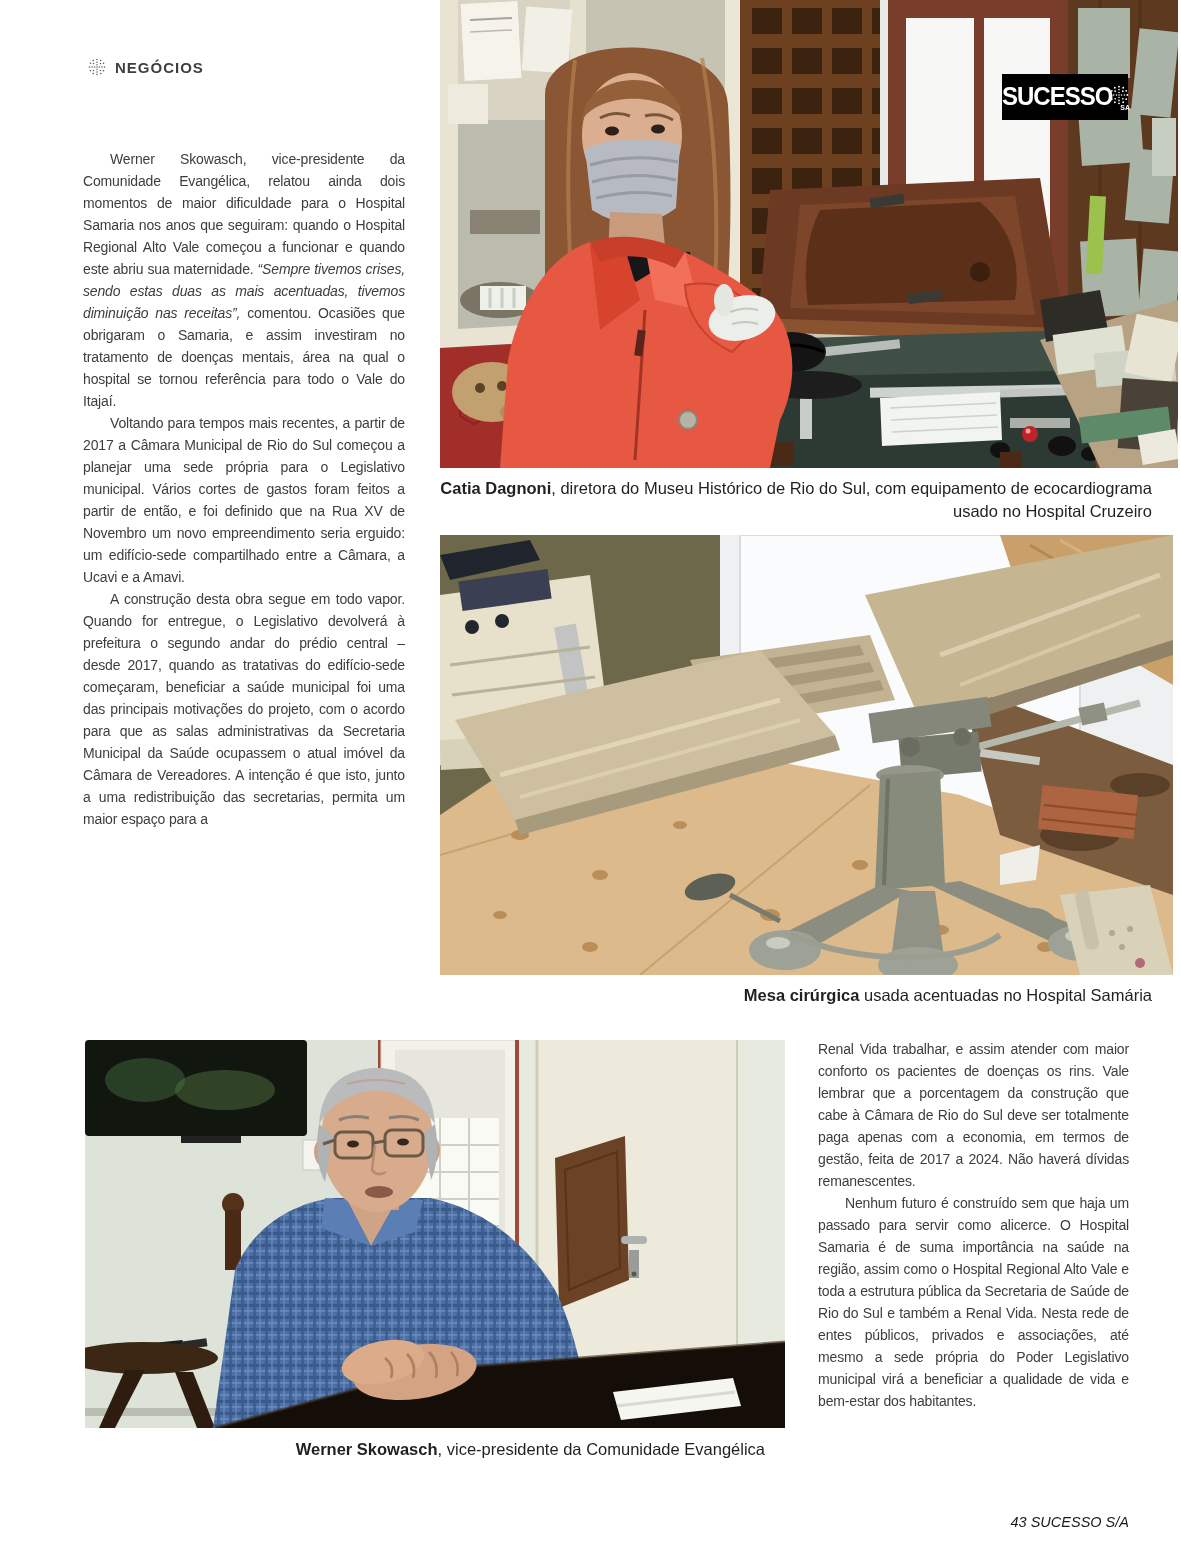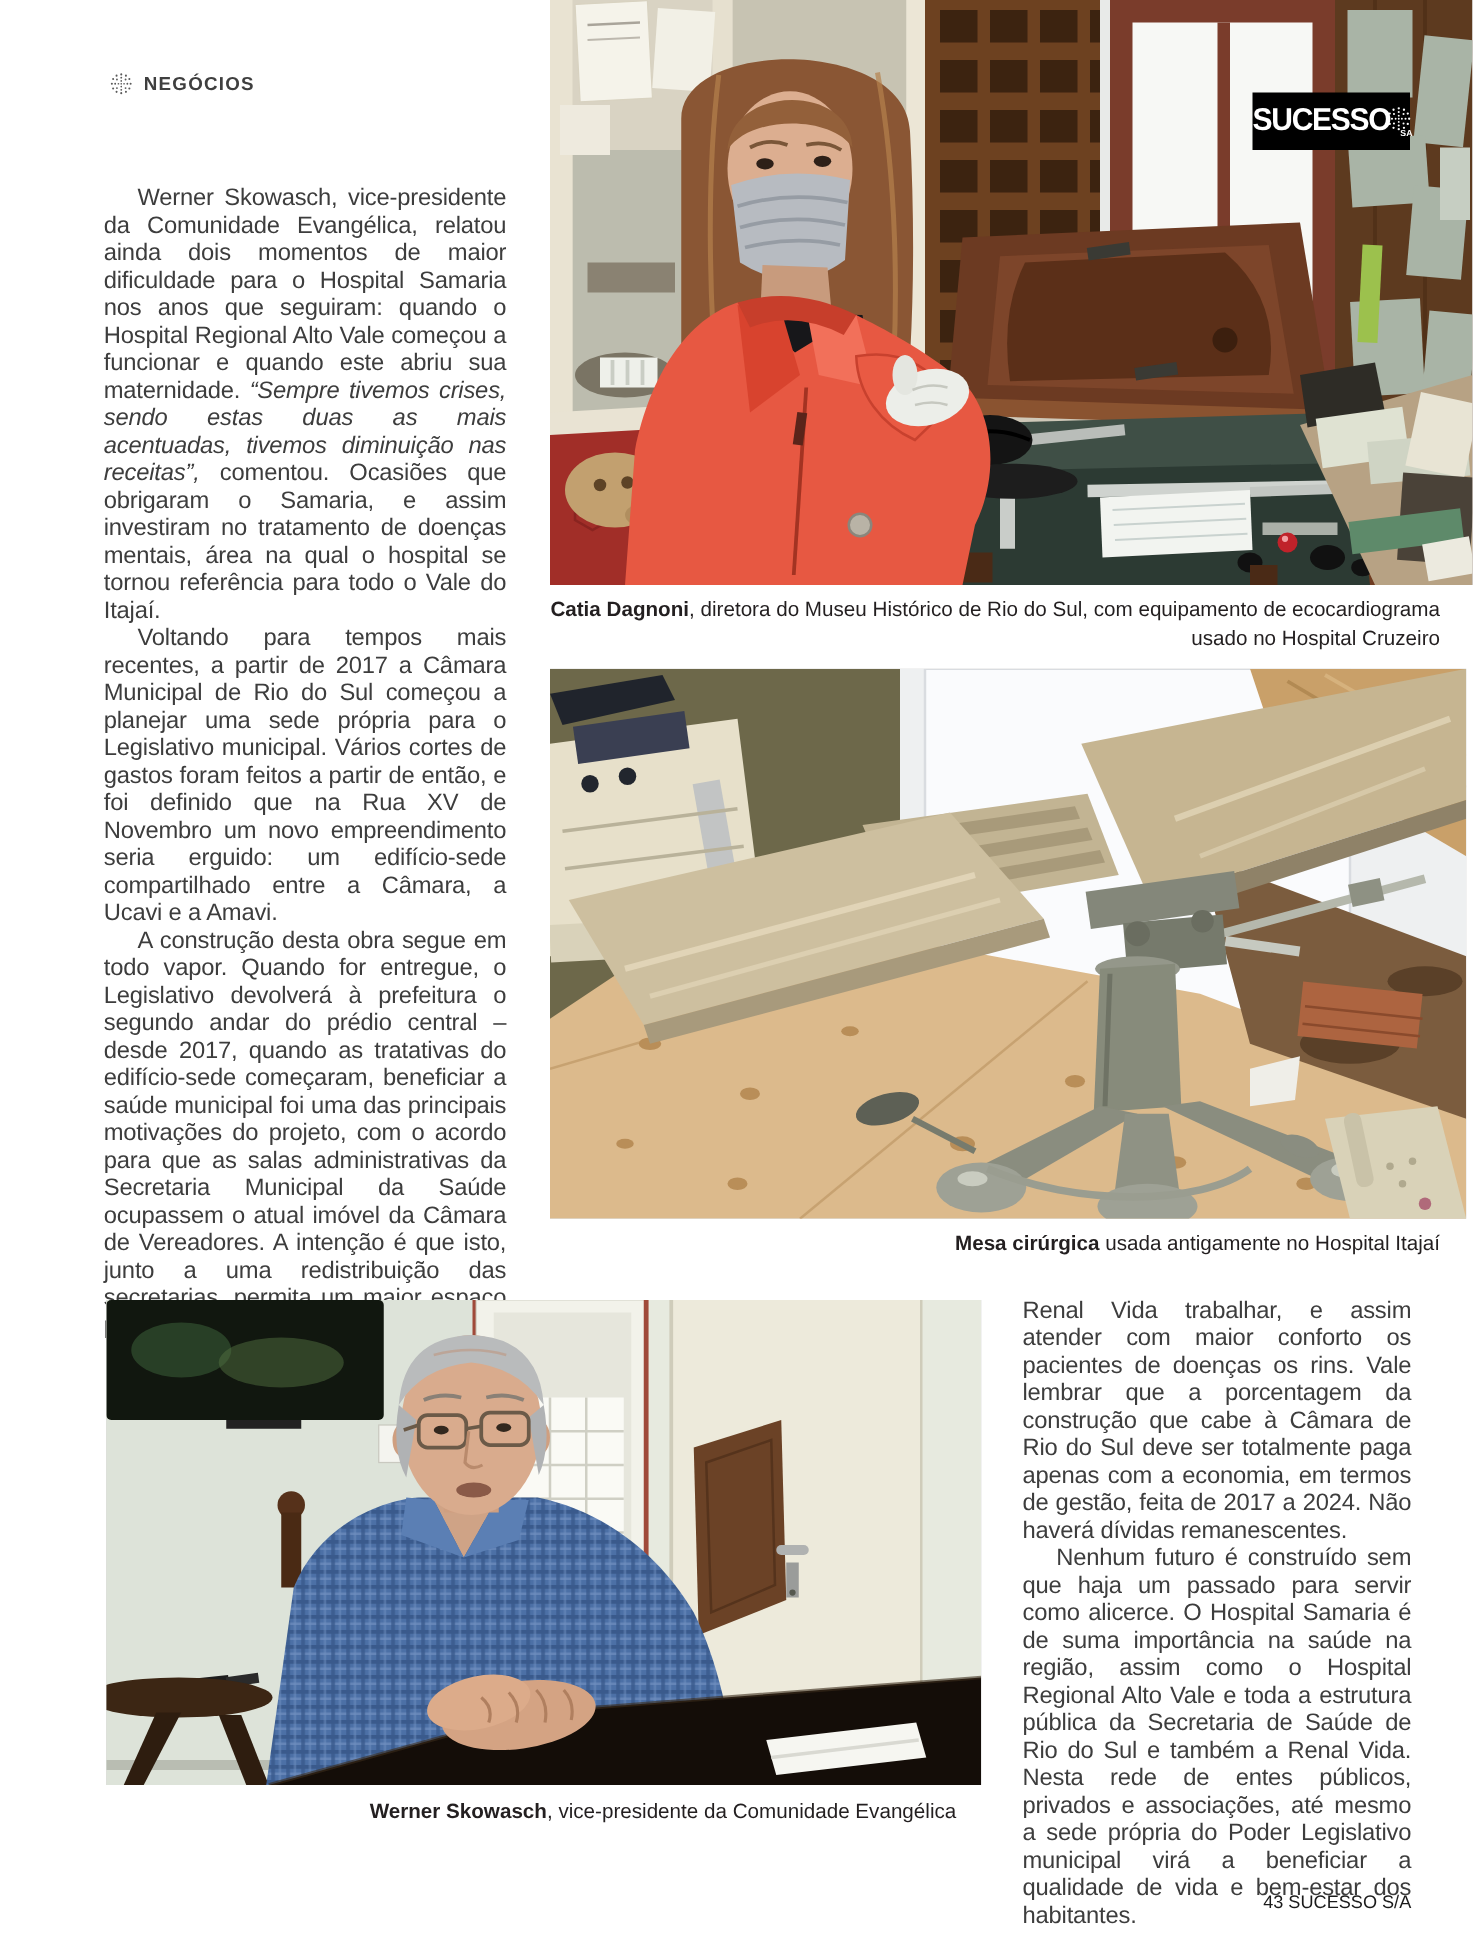--- a/index.html
+++ b/index.html
@@ -3,21 +3,21 @@
 <meta charset="utf-8">
 <style>
   html,body{margin:0;padding:0;background:#888;}
   .page{position:relative;width:1181px;height:1565px;background:#ffffff;margin:0 auto;
         font-family:"Liberation Sans", sans-serif;overflow:hidden;}
   
   .section-header{position:absolute;left:88px;top:58px;display:flex;align-items:center;gap:9px;
     color:#3f3f3f;font-size:15px;letter-spacing:1px;font-weight:bold;}
   .globe-sm{width:18px;height:18px;color:#5a5a5a;}
   
-  .bodycol{position:absolute;color:#3d3d3d;font-size:19px;line-height:22px;
+  .bodycol{position:absolute;color:#3d3d3d;font-size:14px;line-height:22px;
     text-align:justify;letter-spacing:-0.15px;}
   .col-left{left:83px;top:148px;width:322px;}
   .col-right{left:818px;top:1038px;width:311px;}
   .bodycol p{margin:0;}
   .ind{text-indent:27px;}
   .quote-italic{font-style:italic;}
   
   .photo{position:absolute;overflow:hidden;background:#ccc;}
   .photo svg{display:block;}
   .photo1{left:440px;top:0;width:738px;height:468px;}
@@ -32,21 +32,21 @@
   
   .logo-badge{position:absolute;left:1002px;top:74px;width:126px;height:46px;background:#000;
     display:flex;align-items:center;justify-content:center;}
   .logo-badge .logo-text{color:#fff;font-weight:bold;font-size:24px;letter-spacing:-1px;
     transform:scaleY(1.05);}
   .logo-globe-wrap{position:relative;width:20px;height:24px;margin-left:-3px;}
   .globe-lg{width:20px;height:20px;color:#fff;position:absolute;left:0;top:0;}
   .logo-sa{position:absolute;right:-2px;bottom:-2px;color:#fff;font-size:7px;font-weight:bold;}
   
   .footer{position:absolute;left:818px;top:1514px;width:311px;text-align:right;
-    color:#1a1a1a;font-size:14.5px;}
+    color:#1a1a1a;font-size:14.5px;font-style:italic;}
   .hidden-defs{position:absolute;width:0;height:0;overflow:hidden;}
 </style>
 </head>
 <body>
 
 <svg class="hidden-defs" aria-hidden="true">
   <defs>
     <symbol id="globe" viewBox="0 0 24 24">
       <circle cx="22" cy="12" r="1.1" fill="currentColor"></circle>
         <circle cx="20.66" cy="17" r="1.1" fill="currentColor"></circle>
@@ -349,21 +349,21 @@
       <polygon points="620,360 710,350 733,440 640,440" fill="#d9d2b8"></polygon>
       <rect x="640" y="355" width="14" height="60" rx="6" fill="#c9c2a8" transform="rotate(-12 647 385)"></rect>
       <circle cx="672" cy="398" r="3" fill="#b0a98e"></circle>
         <circle cx="690" cy="394" r="3" fill="#b0a98e"></circle>
       <circle cx="682" cy="412" r="3" fill="#b0a98e"></circle>
         <circle cx="700" cy="428" r="5" fill="#b06a7a"></circle>
     </svg>
   </div>
 
   <div class="caption cap2">
-    <b>Mesa cirúrgica</b><span> usada antigamente no Hospital Itajaí</span>
+    <b>Mesa cirúrgica</b><span> usada acentuadas no Hospital Samária</span>
   </div>
 
   <div class="photo photo3">
     <svg width="700" height="388" viewBox="0 0 700 388">
       <defs>
         <pattern id="checks" width="12" height="12" patternUnits="userSpaceOnUse">
           <rect width="12" height="12" fill="#4c70a6"></rect>
           <rect x="0" y="0" width="12" height="3" fill="#3a5a8c"></rect>
           <rect x="0" y="6" width="12" height="2" fill="#6f8fc0" opacity="0.7"></rect>
           <rect x="0" y="0" width="3" height="12" fill="#3a5a8c" opacity="0.8"></rect>

